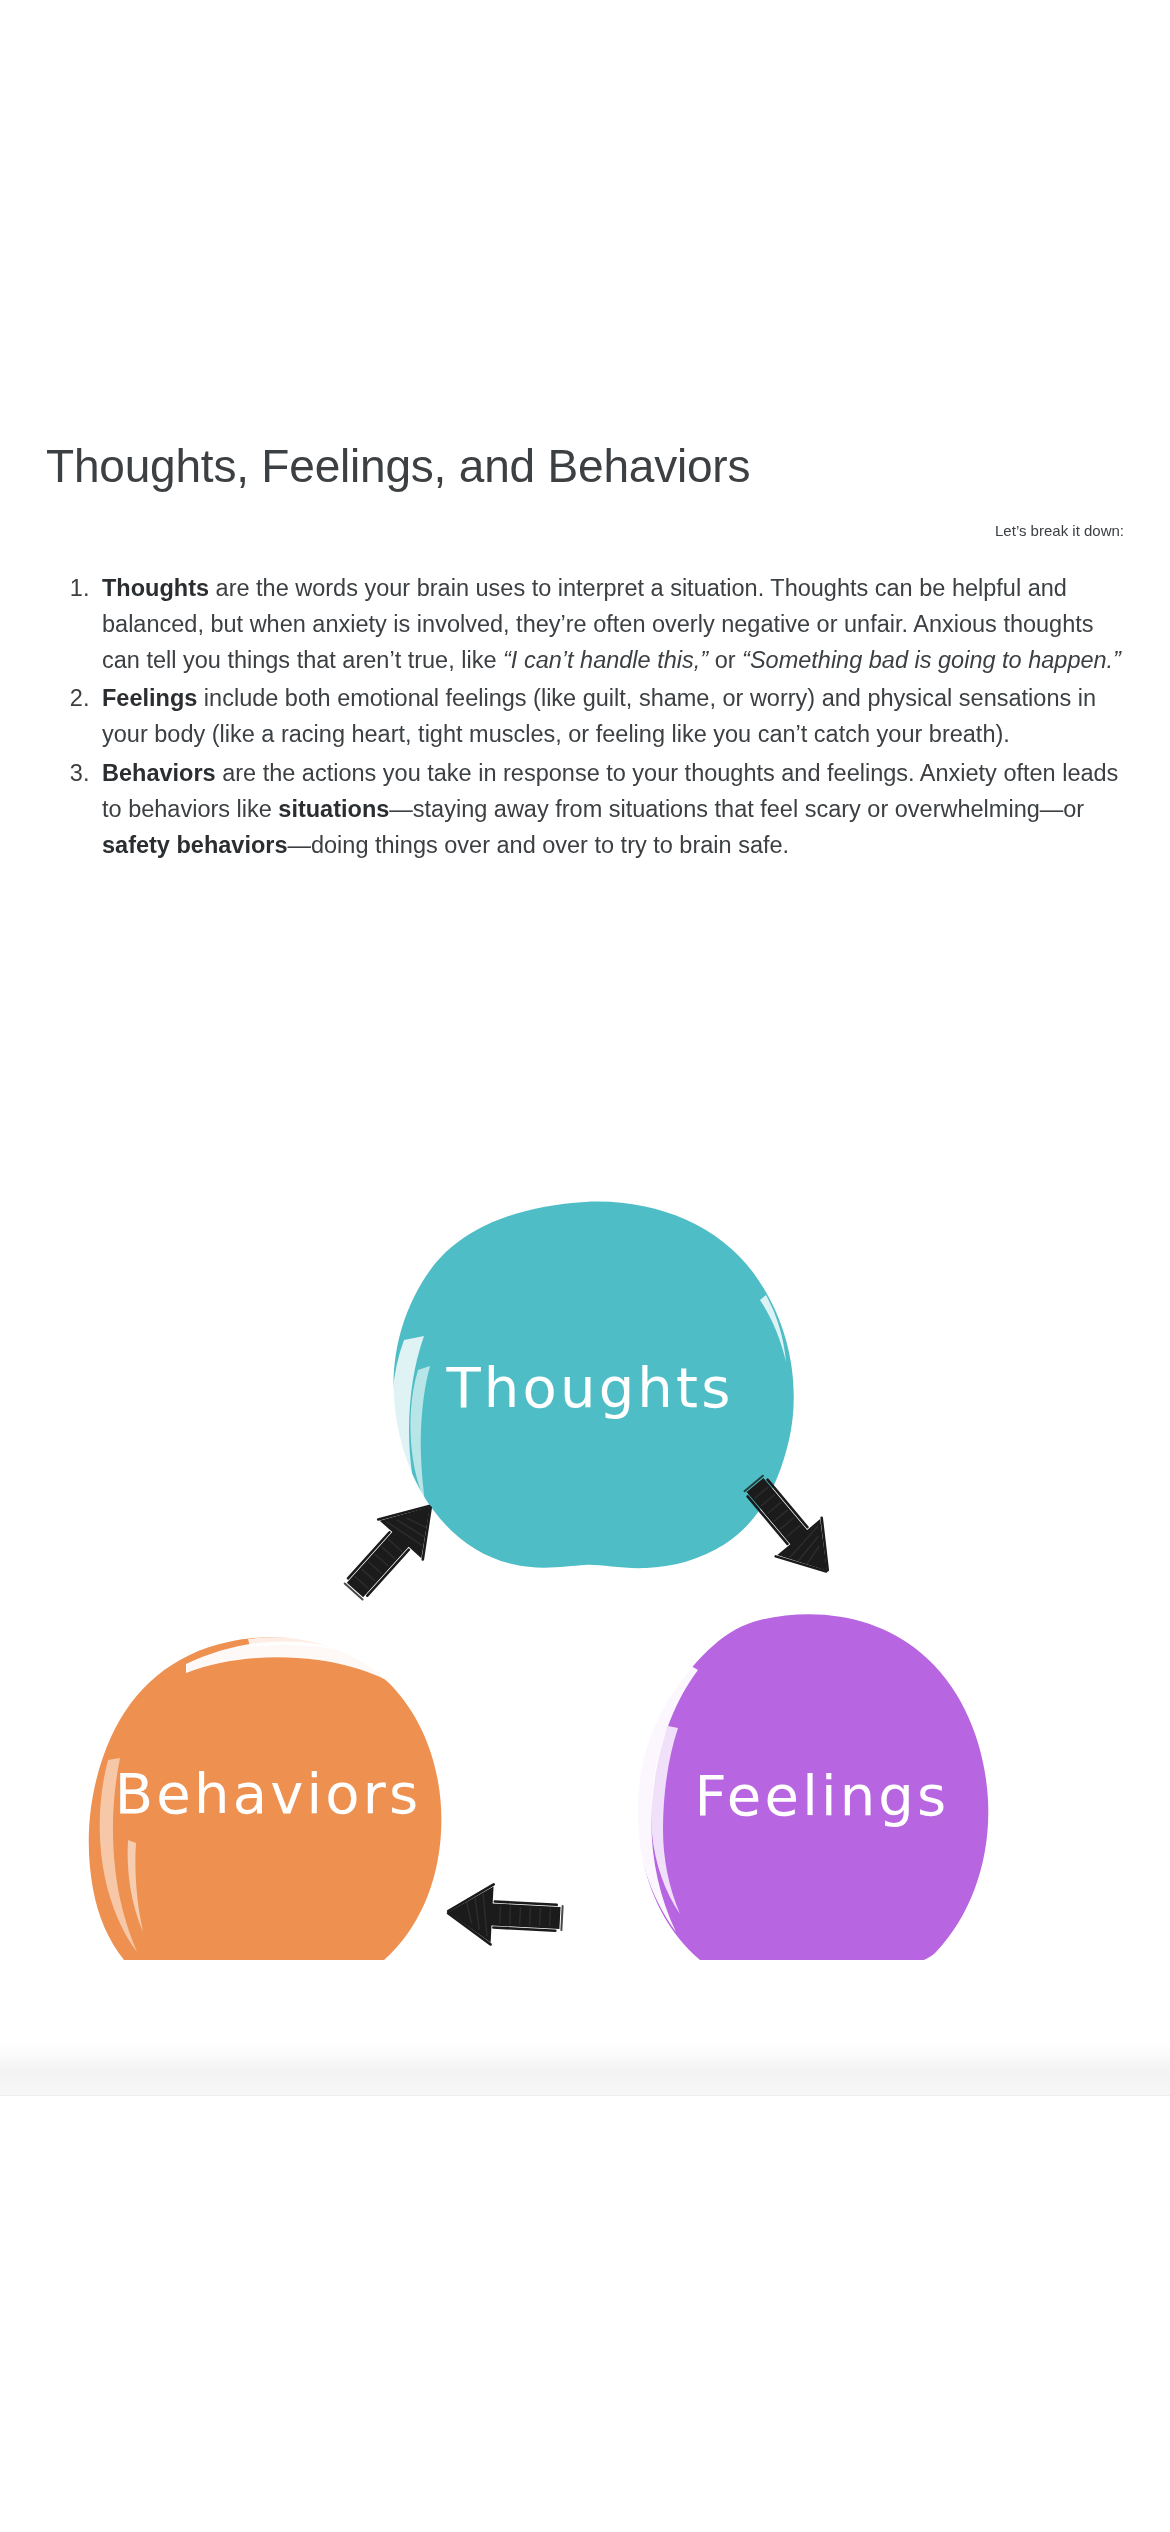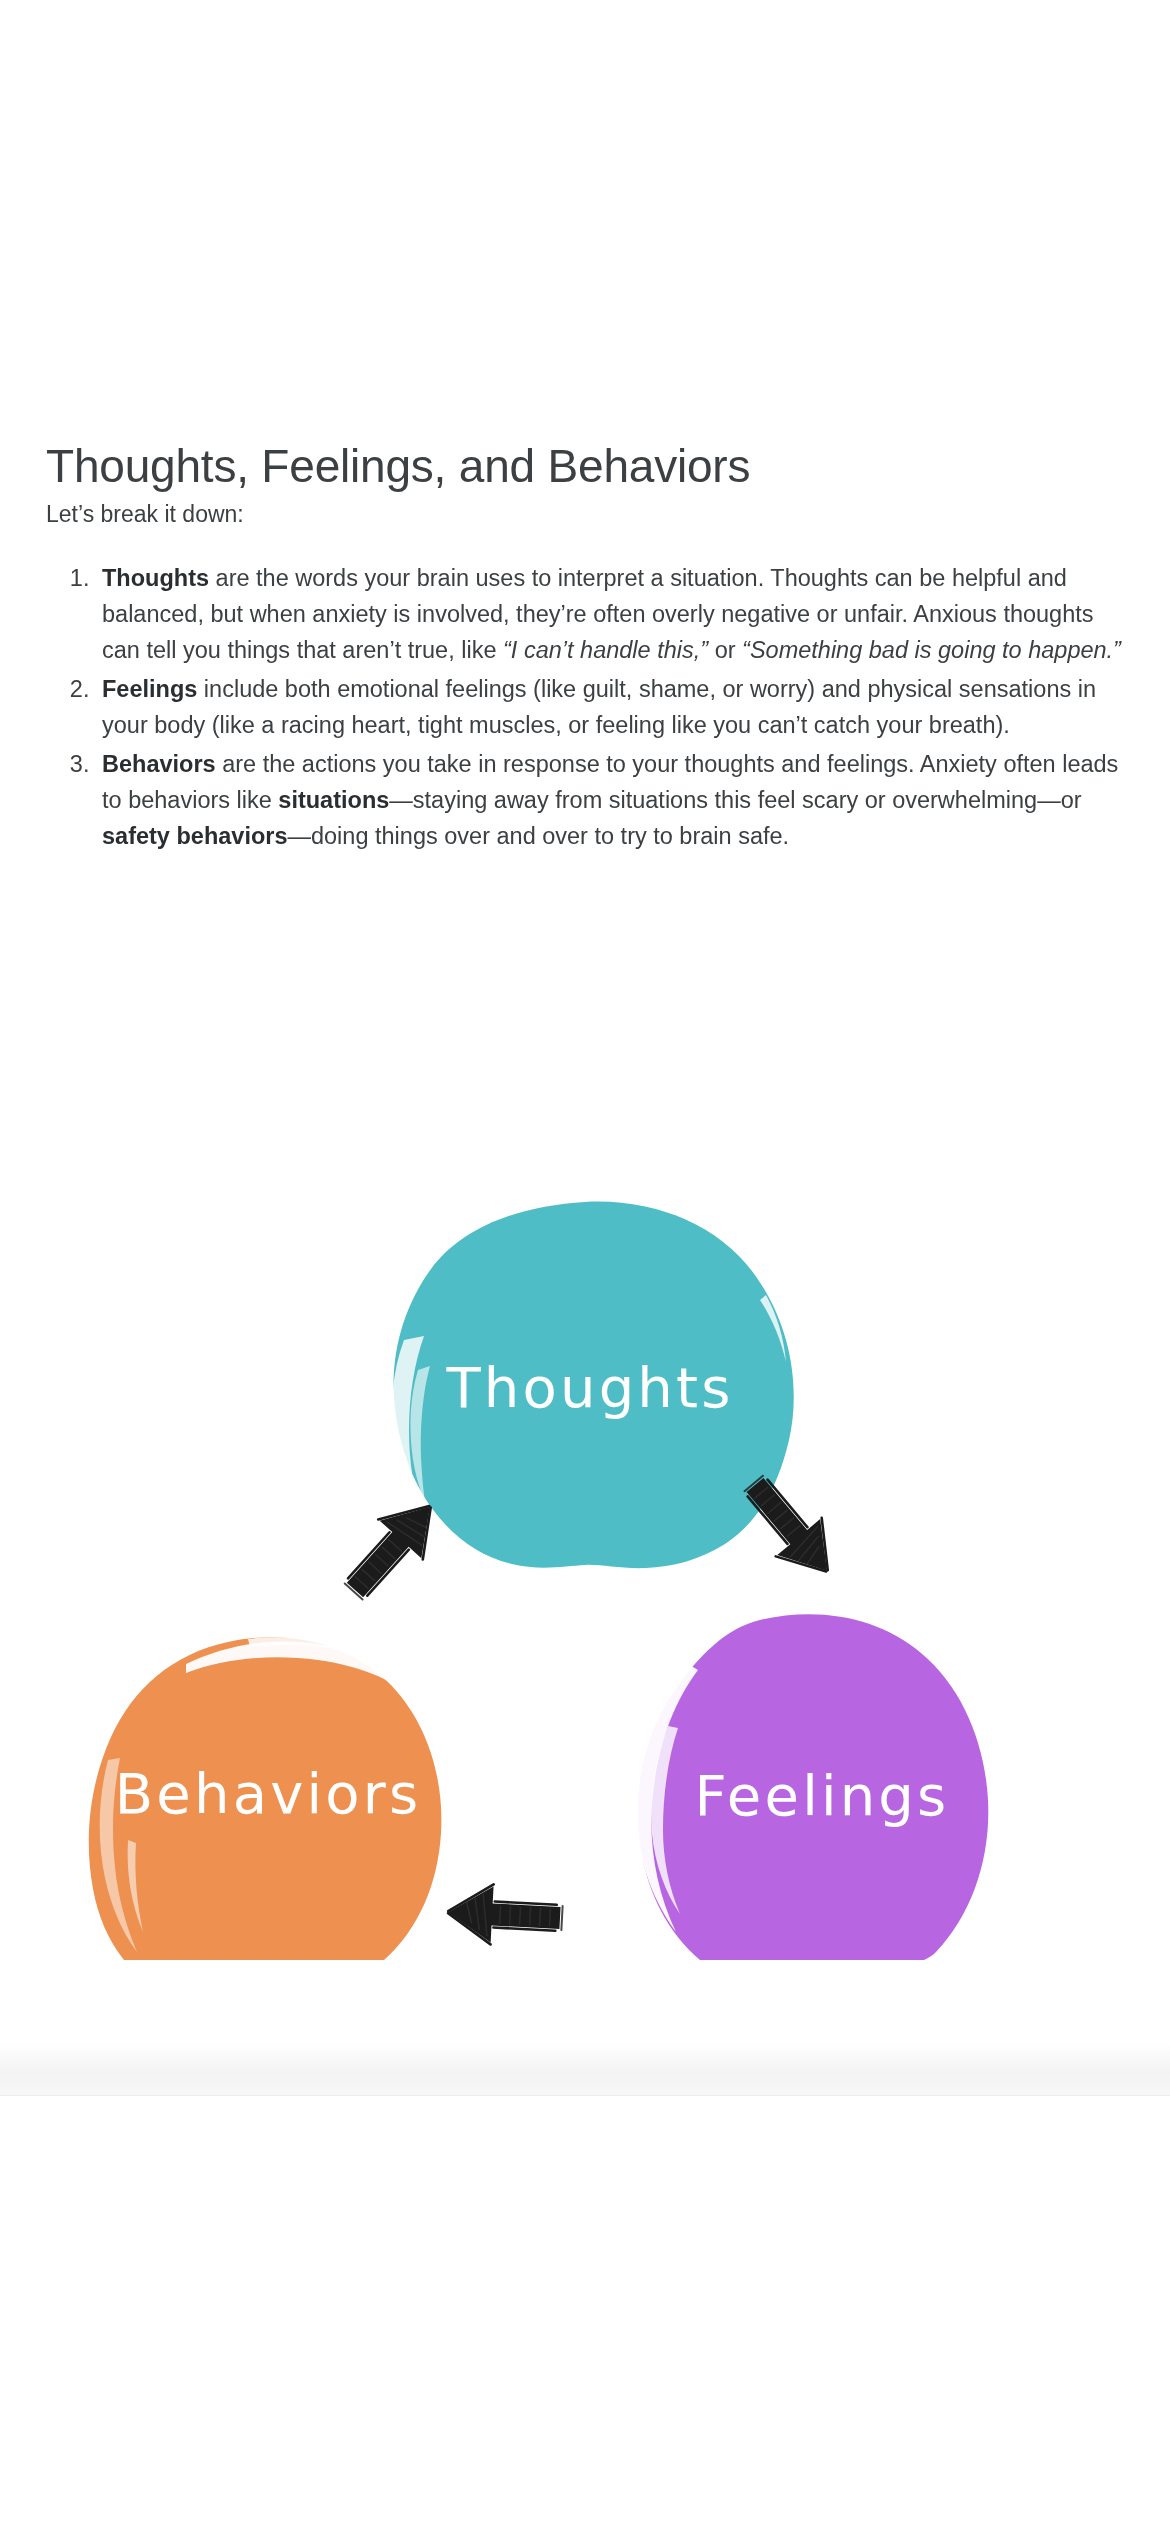--- a/index.html
+++ b/index.html
@@ -36,24 +36,25 @@
     font-size: 46px;
     font-weight: 400;
     color: #3c4043;
     letter-spacing: -0.2px;
     line-height: 1.16;
     margin: 0 0 0 0;
     padding: 0;
   }
 
   .lede {
-    font-size: 23px;
+    font-size: 15px;
     color: #3c4043;
     line-height: 1.55;
-    margin: 4px 0 0 0;
+    margin: 26px 0 0 0;
+    text-align: right;
   }
 
   ol.breakdown {
     margin: 28px 0 0 0;
     padding-left: 50px;
     font-size: 23.5px;
     line-height: 1.53;
     color: #3c4043;
   }
   ol.breakdown > li {
@@ -117,21 +118,21 @@
 
       <li>
         <b>Thoughts</b><span> are the words your brain uses to interpret a situation. Thoughts can be helpful and balanced, but when anxiety is involved, they’re often overly negative or unfair. Anxious thoughts can tell you things that aren’t true, like </span><i>“I can’t handle this,”</i><span> or </span><i>“Something bad is going to happen.”</i>
       </li>
 
       <li>
         <b>Feelings</b><span> include both emotional feelings (like guilt, shame, or worry) and physical sensations in your body (like a racing heart, tight muscles, or feeling like you can’t catch your breath).</span>
       </li>
 
       <li>
-        <b>Behaviors</b><span> are the actions you take in response to your thoughts and feelings. Anxiety often leads to behaviors like </span><b>situations</b><span>—staying away from situations this feel scary or overwhelming—or </span><b>safety behaviors</b><span>—doing things over and over to try to brain safe.</span>
+        <b>Behaviors</b><span> are the actions you take in response to your thoughts and feelings. Anxiety often leads to behaviors like </span><b>situations</b><span>—staying away from situations that feel scary or overwhelming—or </span><b>safety behaviors</b><span>—doing things over and over to try to brain safe.</span>
       </li>
 
     </ol>
   </div>
 
   <div class="diagram-wrap">
     <svg class="diagram-svg" viewBox="0 0 1170 820" xmlns="http://www.w3.org/2000/svg">
 
       <g>
         <path fill="#4FBDC5" d="M585 62

